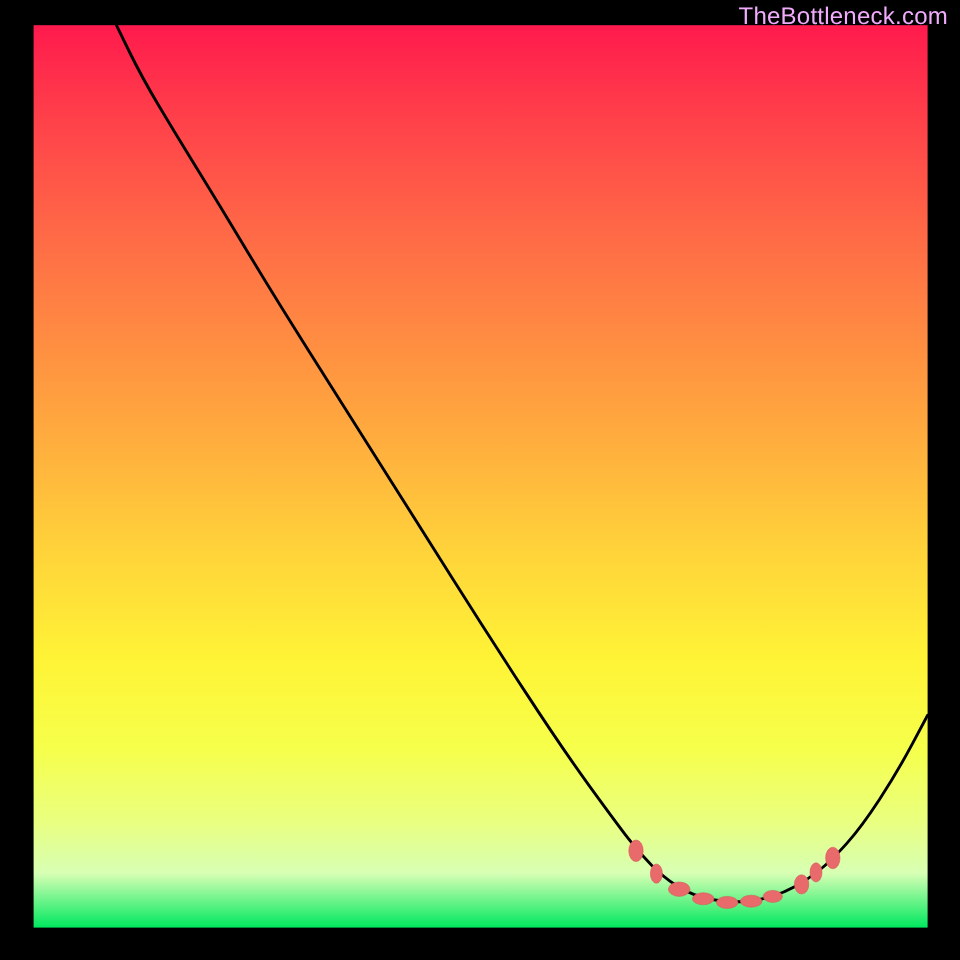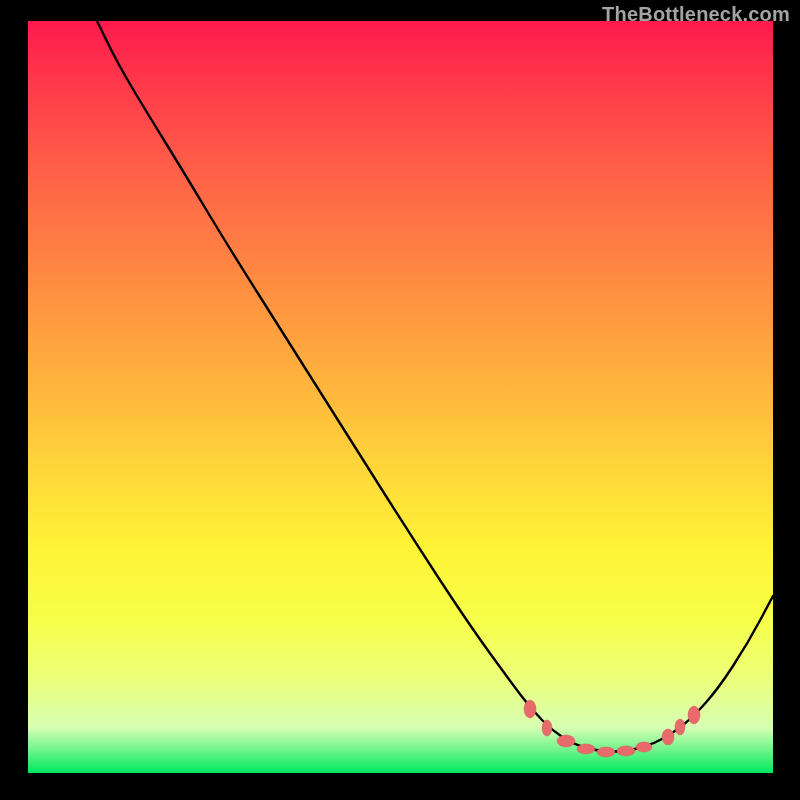--- a/index.html
+++ b/index.html
@@ -27,23 +27,23 @@
       #fff336 70%,
       #f6ff4a 80%,
       #eaff7e 88%,
       #d7ffb4 94%,
       #00e85f 100%);
   }
   .watermark {
     position: absolute;
     top: 3px;
     right: 10px;
-    color: #a3a3a3;
+    color: #f0abfc;
     font-size: 20px;
-    font-weight: 700;
+    font-weight: 400;
     letter-spacing: 0.2px;
     user-select: none;
   }
   svg.curve {
     position: absolute;
     left: 0;
     top: 0;
     width: 745px;
     height: 752px;
     overflow: visible;

